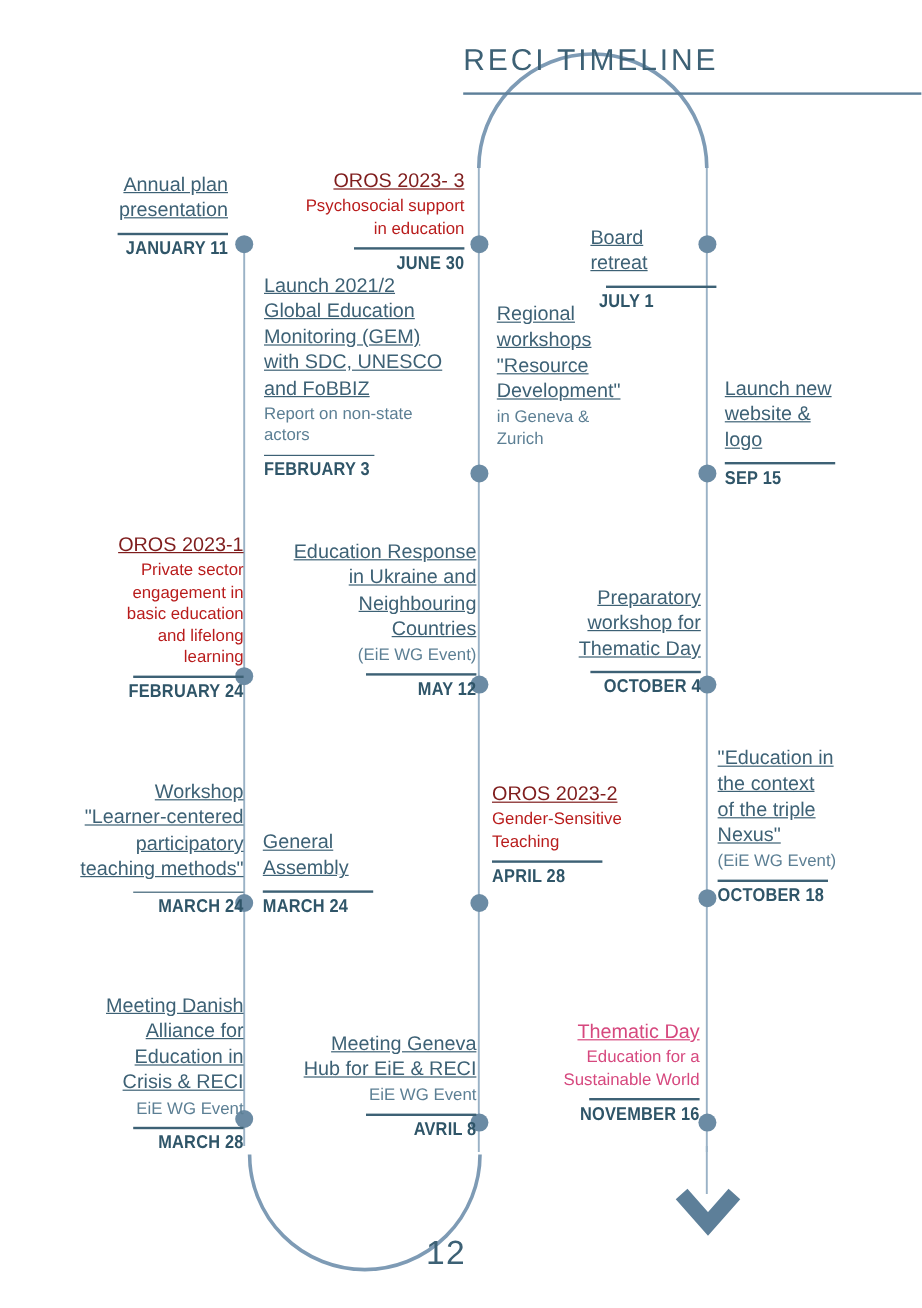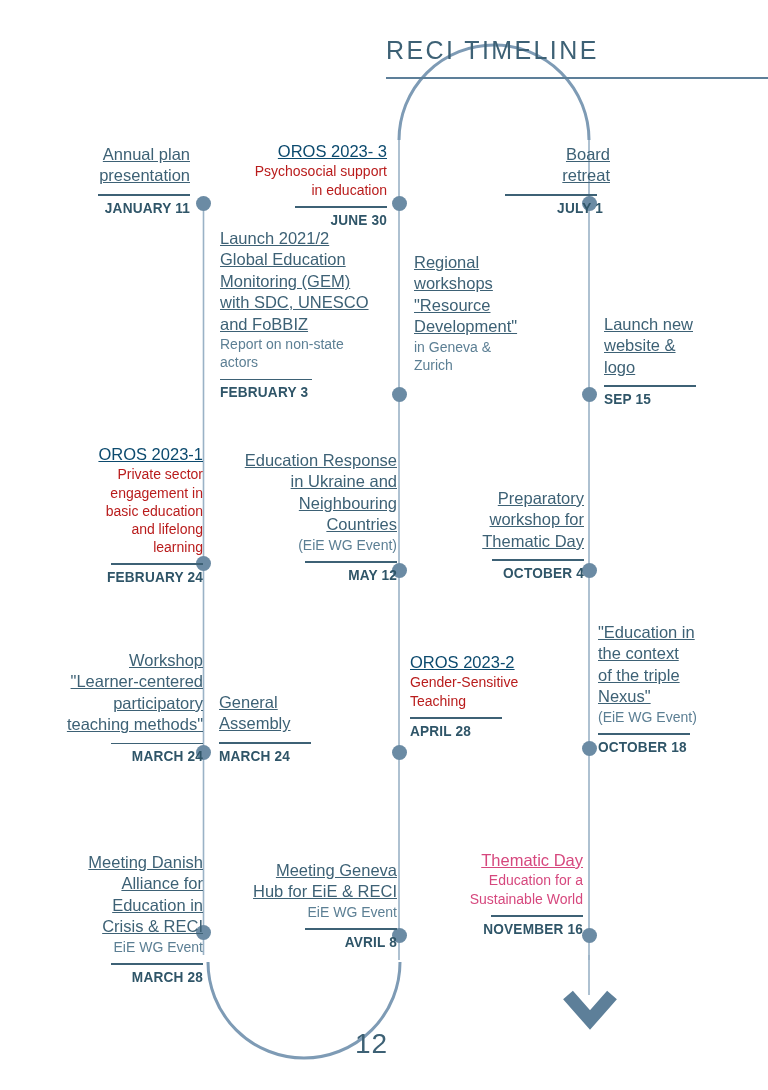--- a/index.html
+++ b/index.html
@@ -64,28 +64,28 @@
     color: #3d6175;
     white-space: pre-line;
     text-decoration: underline;
   }
   .entry .sub {
     font-size: 14px;
     line-height: 1.30;
     color: #5c7f94;
     white-space: pre-line;
   }
-  .entry.pink .head { color: #0c4a6e; }
+  .entry.pink .head { color: #7f1d1d; }
   .entry.pink .sub  { color: #b91c1c; }
   .entry.allpink .head,
   .entry.allpink .sub { color: #d6487e; }
 
   .entry.ta-left   { text-align: left; }
   .entry.ta-right  { text-align: right; }
-  .entry.ta-center { text-align: right; }
+  .entry.ta-center { text-align: left; margin-top: 44px; }
 
   
   .datebox {
     margin-top: 7px;
   }
   .datebox .rule {
     height: 1.7px;
     background: #3d6175;
     width: 92px;
     margin-bottom: 3px;
@@ -299,21 +299,21 @@
   <div class="entry ta-left pink" style="left:410px; top:652px; width:160px;">
     <div class="head">OROS 2023-2</div>
     <div class="sub">Gender-Sensitive
 Teaching</div>
     <div class="datebox">
       <div class="rule"></div>
       <div class="date">APRIL 28</div>
     </div>
   </div>
 
-  <div class="entry ta-right" style="left:40px; top:852px; width:163px;">
+  <div class="entry ta-right" style="left:40px; top:828px; width:163px;">
     <div class="head">Meeting Danish
 Alliance for
 Education in
 Crisis &amp; RECI</div>
     <div class="sub">EiE WG Event</div>
     <div class="datebox">
       <div class="rule"></div>
       <div class="date">MARCH 28</div>
     </div>
   </div>

